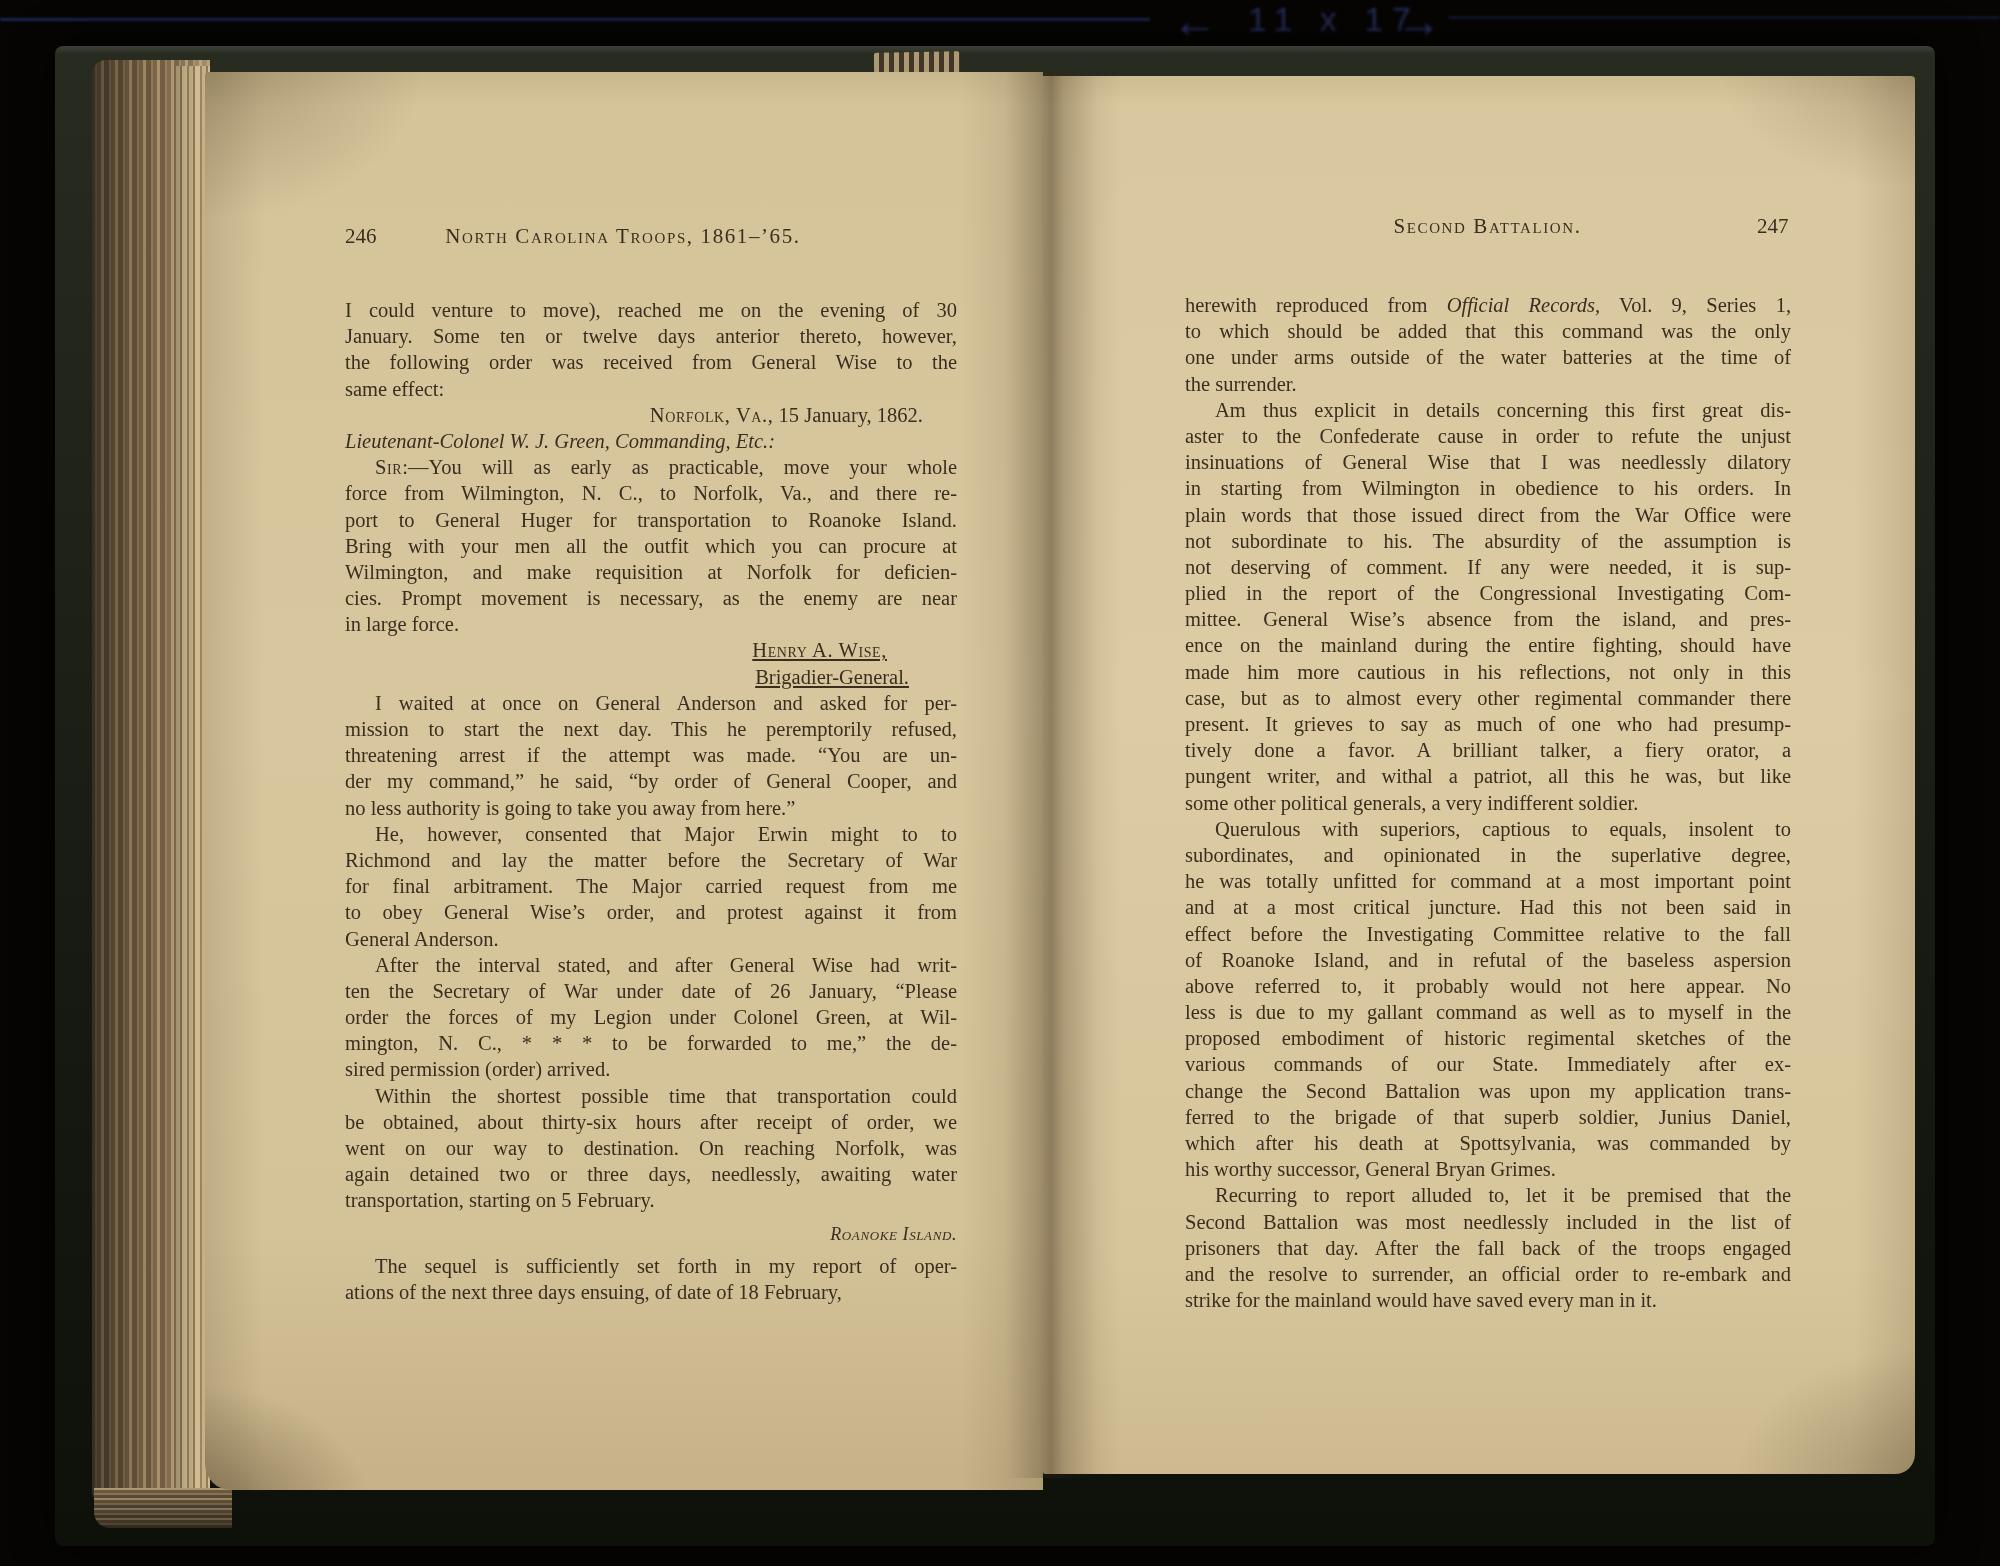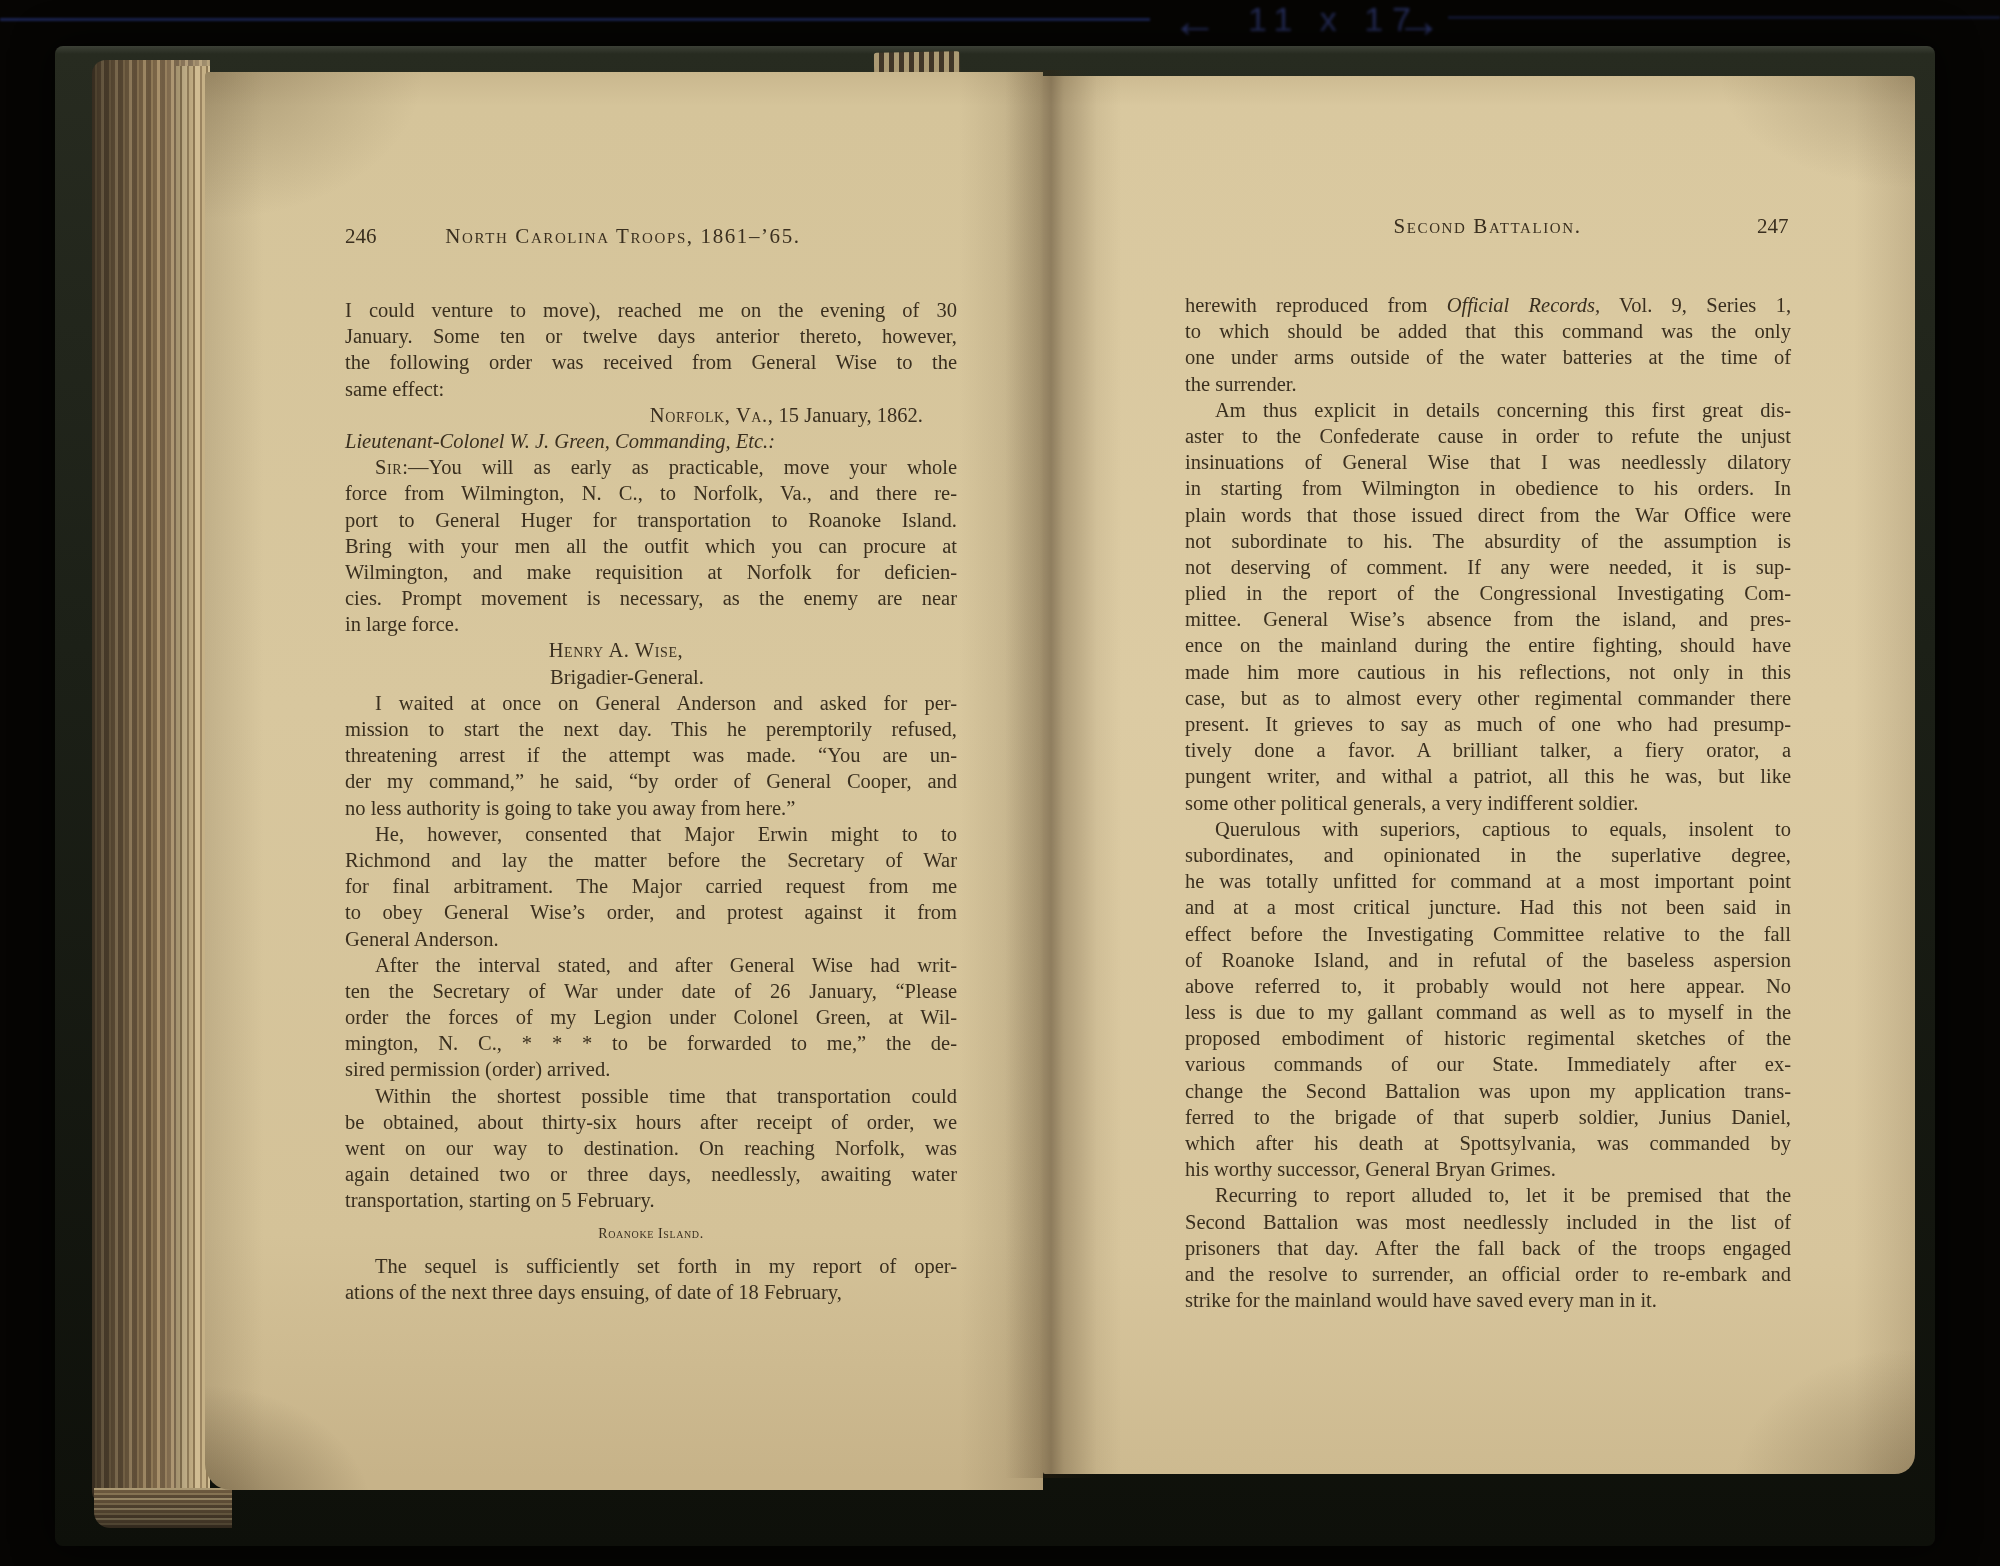--- a/index.html
+++ b/index.html
@@ -85,24 +85,24 @@
   .page-body{position:absolute;font-size:20.5px;}
   .pb-left{top:204px;left:140px;width:612px;margin-top:21px;}
   .pb-right{top:216px;left:142px;width:606px;}
   .tline{height:26.2px;line-height:26.2px;white-space:normal;}
   .just{text-align:justify;text-align-last:justify;text-justify:inter-word;}
   .ind{text-indent:30px;}
   .it{font-style:italic;}
   .sc{font-variant:small-caps;letter-spacing:.6px;}
   .block.dateline .tline{text-align:right;padding-right:34px;}
   .block.salutation .tline{font-style:italic;}
-  .block.signature .tline{text-align:center;padding-right:48px;}
+  .block.signature .tline{text-align:right;padding-right:48px;text-decoration:underline;}
   .block.signature .tline:first-child{padding-right:70px;}
   .block.subheading{margin:7px 0 6px;}
-  .block.subheading .tline{text-align:center;font-size:14px;letter-spacing:2.5px;}
+  .block.subheading .tline{text-align:right;font-size:18px;letter-spacing:2.5px;font-style:italic;}
 </style>
 </head>
 <body>
 
 <div class="stage">
 
   <div class="guide-line gl-a"></div>
   <div class="guide-line gl-b"></div>
   <div class="film-glyph arrow-l">←</div>
   <div class="film-glyph size-label">11 x 17</div>

